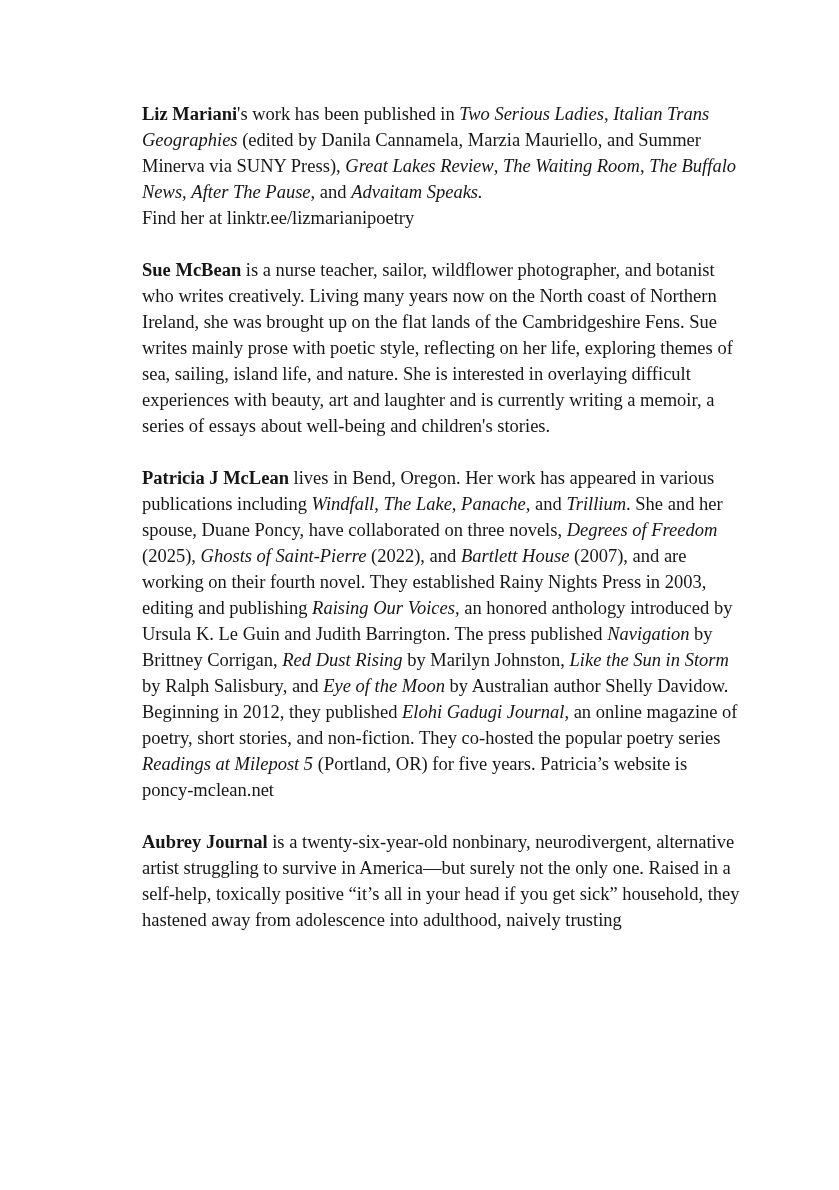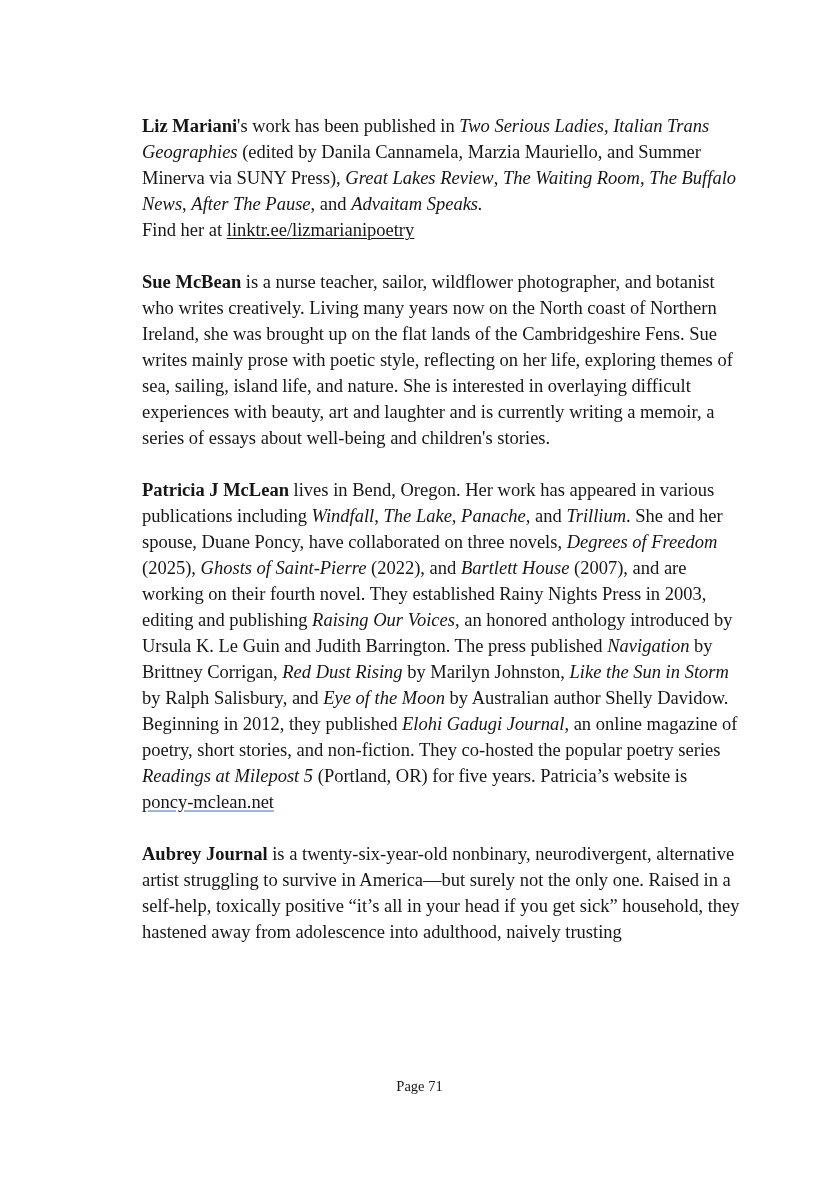--- a/index.html
+++ b/index.html
@@ -19,27 +19,26 @@
   .content {
     position: absolute;
     left: 142px;
     top: 101px;
     width: 598px;
     font-size: 18.5px;
     line-height: 26px;
     text-align: left;
   }
   .content p.bio {
-    margin: 12px 0 26px 0;
+    margin: 0 0 26px 0;
   }
   .content strong { font-weight: bold; }
   .content em { font-style: italic; }
   a.link {
     color: inherit;
-    text-decoration: underline;
     text-decoration-thickness: 1px;
     text-underline-offset: 2px;
     cursor: pointer;
   }
   a.link.blue {
     text-decoration-color: #9bb7da;
     text-decoration-thickness: 2px;
   }
   .footer {
     position: absolute;
@@ -55,14 +54,13 @@
 </head>
 <body>
 
 <div class="page">
   <div class="content">
     <p class="bio"><strong>Liz Mariani</strong><span>'s work has been published in </span><em>Two Serious Ladies</em><span>, </span><em>Italian Trans Geographies</em><span> (edited by Danila Cannamela, Marzia Mauriello, and Summer Minerva via SUNY Press), </span><em>Great Lakes Review</em><span>, </span><em>The Waiting Room</em><span>, </span><em>The Buffalo News</em><span>, </span><em>After The Pause</em><span>, and </span><em>Advaitam Speaks.</em><br><span>Find her at </span><a class="link">linktr.ee/lizmarianipoetry</a></p>
     <p class="bio"><strong>Sue McBean</strong><span> is a nurse teacher, sailor, wildflower photographer, and botanist who writes creatively. Living many years now on the North coast of Northern Ireland, she was brought up on the flat lands of the Cambridgeshire Fens. Sue writes mainly prose with poetic style, reflecting on her life, exploring themes of sea, sailing, island life, and nature. She is interested in overlaying difficult experiences with beauty, art and laughter and is currently writing a memoir, a series of essays about well-being and children's stories.</span></p>
     <p class="bio"><strong>Patricia J McLean</strong><span> lives in Bend, Oregon. Her work has appeared in various publications including </span><em>Windfall</em><span>, </span><em>The Lake</em><span>, </span><em>Panache</em><span>, and </span><em>Trillium</em><span>. She and her spouse, Duane Poncy, have collaborated on three novels, </span><em>Degrees of Freedom</em><span> (2025), </span><em>Ghosts of Saint-Pierre</em><span> (2022), and </span><em>Bartlett House</em><span> (2007), and are working on their fourth novel. They established Rainy Nights Press in 2003, editing and publishing </span><em>Raising Our Voices</em><span>, an honored anthology introduced by Ursula K. Le Guin and Judith Barrington. The press published </span><em>Navigation</em><span> by Brittney Corrigan, </span><em>Red Dust Rising</em><span> by Marilyn Johnston, </span><em>Like the Sun in Storm</em><span> by Ralph Salisbury, and </span><em>Eye of the Moon</em><span> by Australian author Shelly Davidow. Beginning in 2012, they published </span><em>Elohi Gadugi Journal</em><span>, an online magazine of poetry, short stories, and non-fiction. They co-hosted the popular poetry series </span><em>Readings at Milepost 5</em><span> (Portland, OR) for five years. Patricia’s website is </span><a class="link blue">poncy-mclean.net</a></p>
     <p class="bio"><strong>Aubrey Journal</strong><span> is a twenty-six-year-old nonbinary, neurodivergent, alternative artist struggling to survive in America—but surely not the only one. Raised in a self-help, toxically positive “it’s all in your head if you get sick” household, they hastened away from adolescence into adulthood, naively trusting</span></p>
   </div>
-  <div class="footer">Page 71</div>
 </div>
 
 </body></html>

